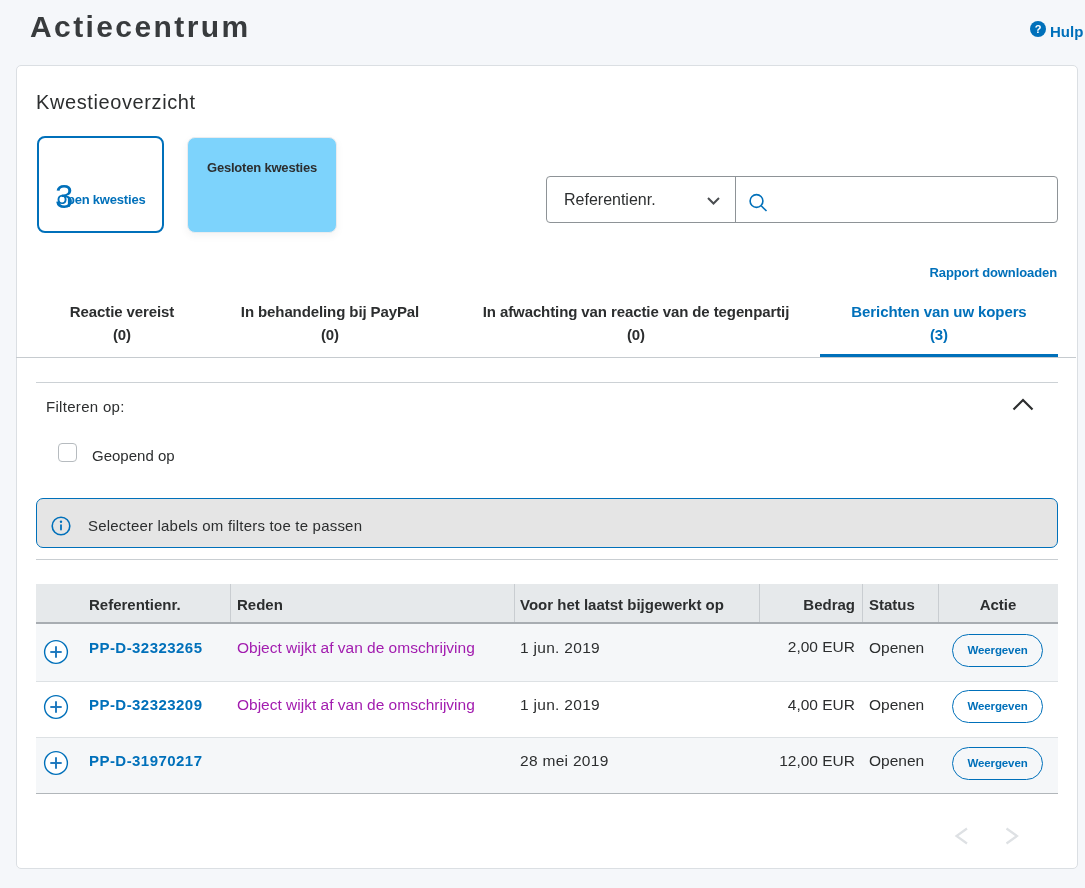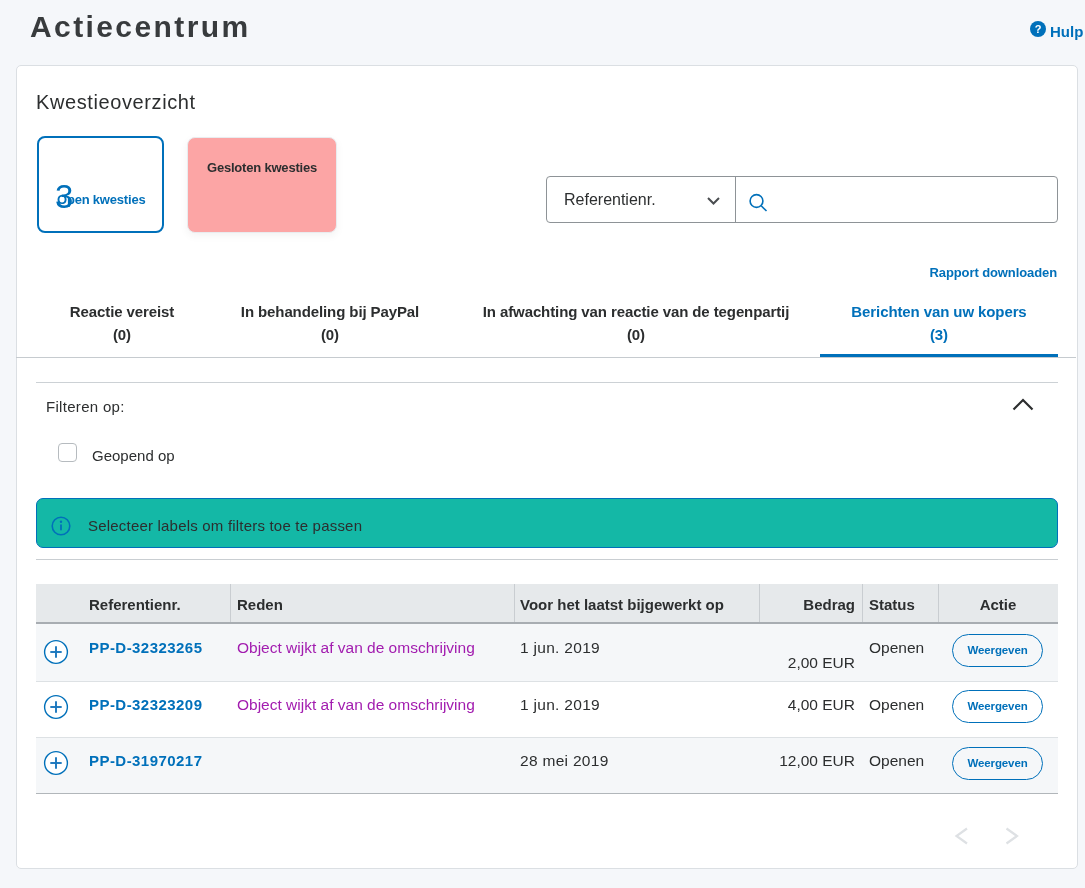--- a/index.html
+++ b/index.html
@@ -7,40 +7,40 @@
   html,body { width:1085px; height:888px; background:#f5f7fa; font-family:"Liberation Sans", sans-serif; color:#2c2e2f; overflow:hidden; }
   .abs { position:absolute; }
   #title { left:30px; top:10px; font-size:30px; font-weight:700; color:#383b3d; letter-spacing:2.4px; }
   #hulp { left:1030px; top:21px; }
   #hulp .txt { position:absolute; left:20px; top:2px; font-size:15px; font-weight:700; color:#0070ba; }
   #card { left:16px; top:65px; width:1062px; height:804px; background:#fff; border:1px solid #dbdfe3; border-radius:5px; }
   #kwtitle { left:36px; top:91px; font-size:20px; font-weight:400; color:#2c2e2f; letter-spacing:0.6px; }
   #opencard { left:37px; top:136px; width:127px; height:97px; border:2px solid #0070ba; border-radius:8px; background:#fff; }
   #opencard .lbl { position:absolute; left:18px; top:22px; font-size:13px; font-weight:700; color:#0070ba; letter-spacing:-0.2px;margin-top:32px; }
   #opencard .num { position:absolute; left:16px; top:40px; font-size:33px; font-weight:400; color:#0070ba; }
-  #closedcard { left:187px; top:137px; width:150px; height:96px; background:#fca5a5; border:1px solid #e9ecef; border-radius:8px; box-shadow:0 3px 8px rgba(0,0,0,0.05); }
+  #closedcard { left:187px; top:137px; width:150px; height:96px; background:#7dd3fc; border:1px solid #e9ecef; border-radius:8px; box-shadow:0 3px 8px rgba(0,0,0,0.05); }
   #closedcard .lbl { position:absolute; left:0; right:0; top:22px; text-align:center; font-size:13px; font-weight:700; color:#2c2e2f; letter-spacing:-0.2px; }
   #search { left:546px; top:176px; width:512px; height:47px; border:1px solid #8e9397; border-radius:4px; background:#fff; display:flex; }
   #search .seg1 { width:189px; border-right:1px solid #8e9397; position:relative; }
   #search .seg1 .t { position:absolute; left:17px; top:14px; font-size:16px; color:#2c2e2f; }
   #search .seg1 svg { position:absolute; left:160px; top:20px; }
   #search .seg2 { width:278px; border-right:1px solid #8e9397; position:relative; }
   #search .seg2 .t { position:absolute; left:17px; top:14px; font-size:15px; color:#9aa0a5; }
   #search .seg3 { flex:1; position:relative; }
   #rapport { right:28px; top:265px; font-size:13px; font-weight:700; color:#0070ba; letter-spacing:-0.1px; }
   .tab { position:absolute; top:300px; text-align:center; font-size:15px; font-weight:700; color:#2c2e2f; line-height:23px; letter-spacing:-0.1px; }
   .tab.active { color:#0070ba; }
   #tabline { left:16px; top:357px; width:1060px; height:1px; background:#c6cbcf; }
   #tabunderline { left:820px; top:354px; width:238px; height:3px; background:#0070ba; }
   #hr1 { left:36px; top:382px; width:1022px; height:1px; background:#ccd1d5; }
   #filterlbl { left:46px; top:398px; font-size:15px; color:#2c2e2f; letter-spacing:0.3px; }
   #chevup { left:1012px; top:397px; }
   #checkbox { left:58px; top:443px; width:19px; height:19px; border:1px solid #b6bbbf; border-radius:4px; background:#fff; }
   #cblabel { left:92px; top:447px; font-size:15px; color:#2c2e2f; }
-  #banner { left:36px; top:498px; width:1022px; height:50px; border:1px solid #0070ba; border-radius:7px; background:#14b8a6; }
+  #banner { left:36px; top:498px; width:1022px; height:50px; border:1px solid #0070ba; border-radius:7px; background:#e5e5e5; }
   #banner svg { position:absolute; left:14px; top:17px; }
   #banner .t { position:absolute; left:51px; top:18px; font-size:15px; color:#2c2e2f; letter-spacing:0.2px; }
   #hr2 { left:36px; top:559px; width:1022px; height:1px; background:#c9ced2; }
   #thead { left:36px; top:584px; width:1022px; height:40px; background:#e6e9eb; border-bottom:2px solid #a8adb2; }
   .th { position:absolute; top:596px; font-size:15px; font-weight:700; color:#2c2e2f; }
   .vsep { position:absolute; top:584px; width:1px; height:38px; background:#c9cdd1; }
   .row { position:absolute; left:36px; width:1022px; }
   #row1 { top:624px; height:58px; background:#f5f7f9; border-bottom:1px solid #dde1e4; }
   #row2 { top:682px; height:56px; background:#fff; border-bottom:1px solid #dde1e4; }
   #row3 { top:738px; height:56px; background:#f5f7f9; border-bottom:1px solid #b1b6ba; }
@@ -126,21 +126,21 @@
 
   <div class="row" id="row1">
     <svg class="plus" style="top:15px" width="26" height="26" viewBox="0 0 26 26">
       <circle cx="13" cy="13" r="11.4" fill="#fff" stroke="#0070ba" stroke-width="1.4"></circle>
       <line x1="7.3" y1="13" x2="18.7" y2="13" stroke="#1b77bd" stroke-width="1.9"></line>
       <line x1="13" y1="7.3" x2="13" y2="18.7" stroke="#1b77bd" stroke-width="1.9"></line>
     </svg>
     <div class="ref" style="top:15px">PP-D-32323265</div>
     <div class="reden" style="top:15px">Object wijkt af van de omschrijving</div>
     <div class="datum" style="top:15px">1 jun. 2019</div>
-    <div class="bedrag" style="top:30px">2,00 EUR</div>
+    <div class="bedrag" style="top:14px">2,00 EUR</div>
     <div class="status" style="top:15px">Openen</div>
     <div class="btn" style="top:10px">Weergeven</div>
   </div>
   <div class="row" id="row2">
     <svg class="plus" style="top:12px" width="26" height="26" viewBox="0 0 26 26">
       <circle cx="13" cy="13" r="11.4" fill="#fff" stroke="#0070ba" stroke-width="1.4"></circle>
       <line x1="7.3" y1="13" x2="18.7" y2="13" stroke="#1b77bd" stroke-width="1.9"></line>
       <line x1="13" y1="7.3" x2="13" y2="18.7" stroke="#1b77bd" stroke-width="1.9"></line>
     </svg>
     <div class="ref" style="top:14px">PP-D-32323209</div>

